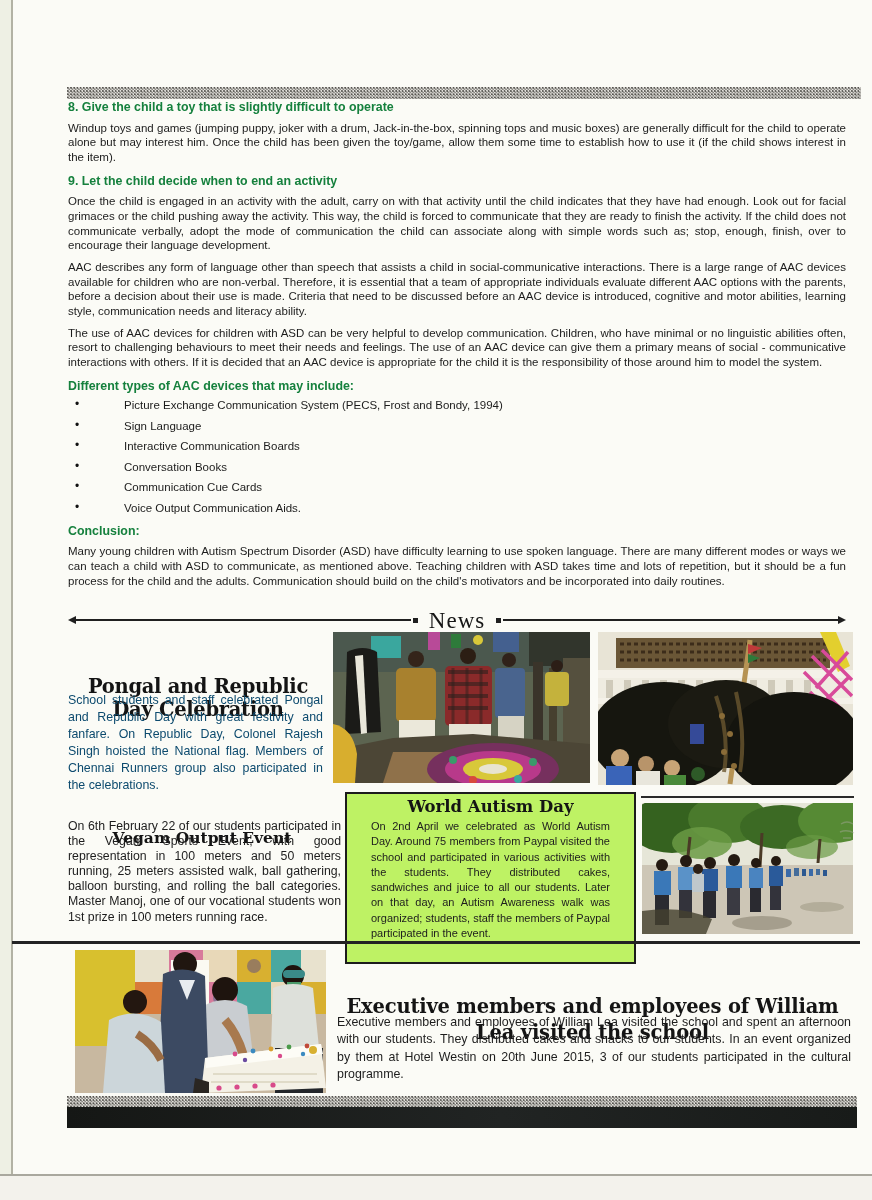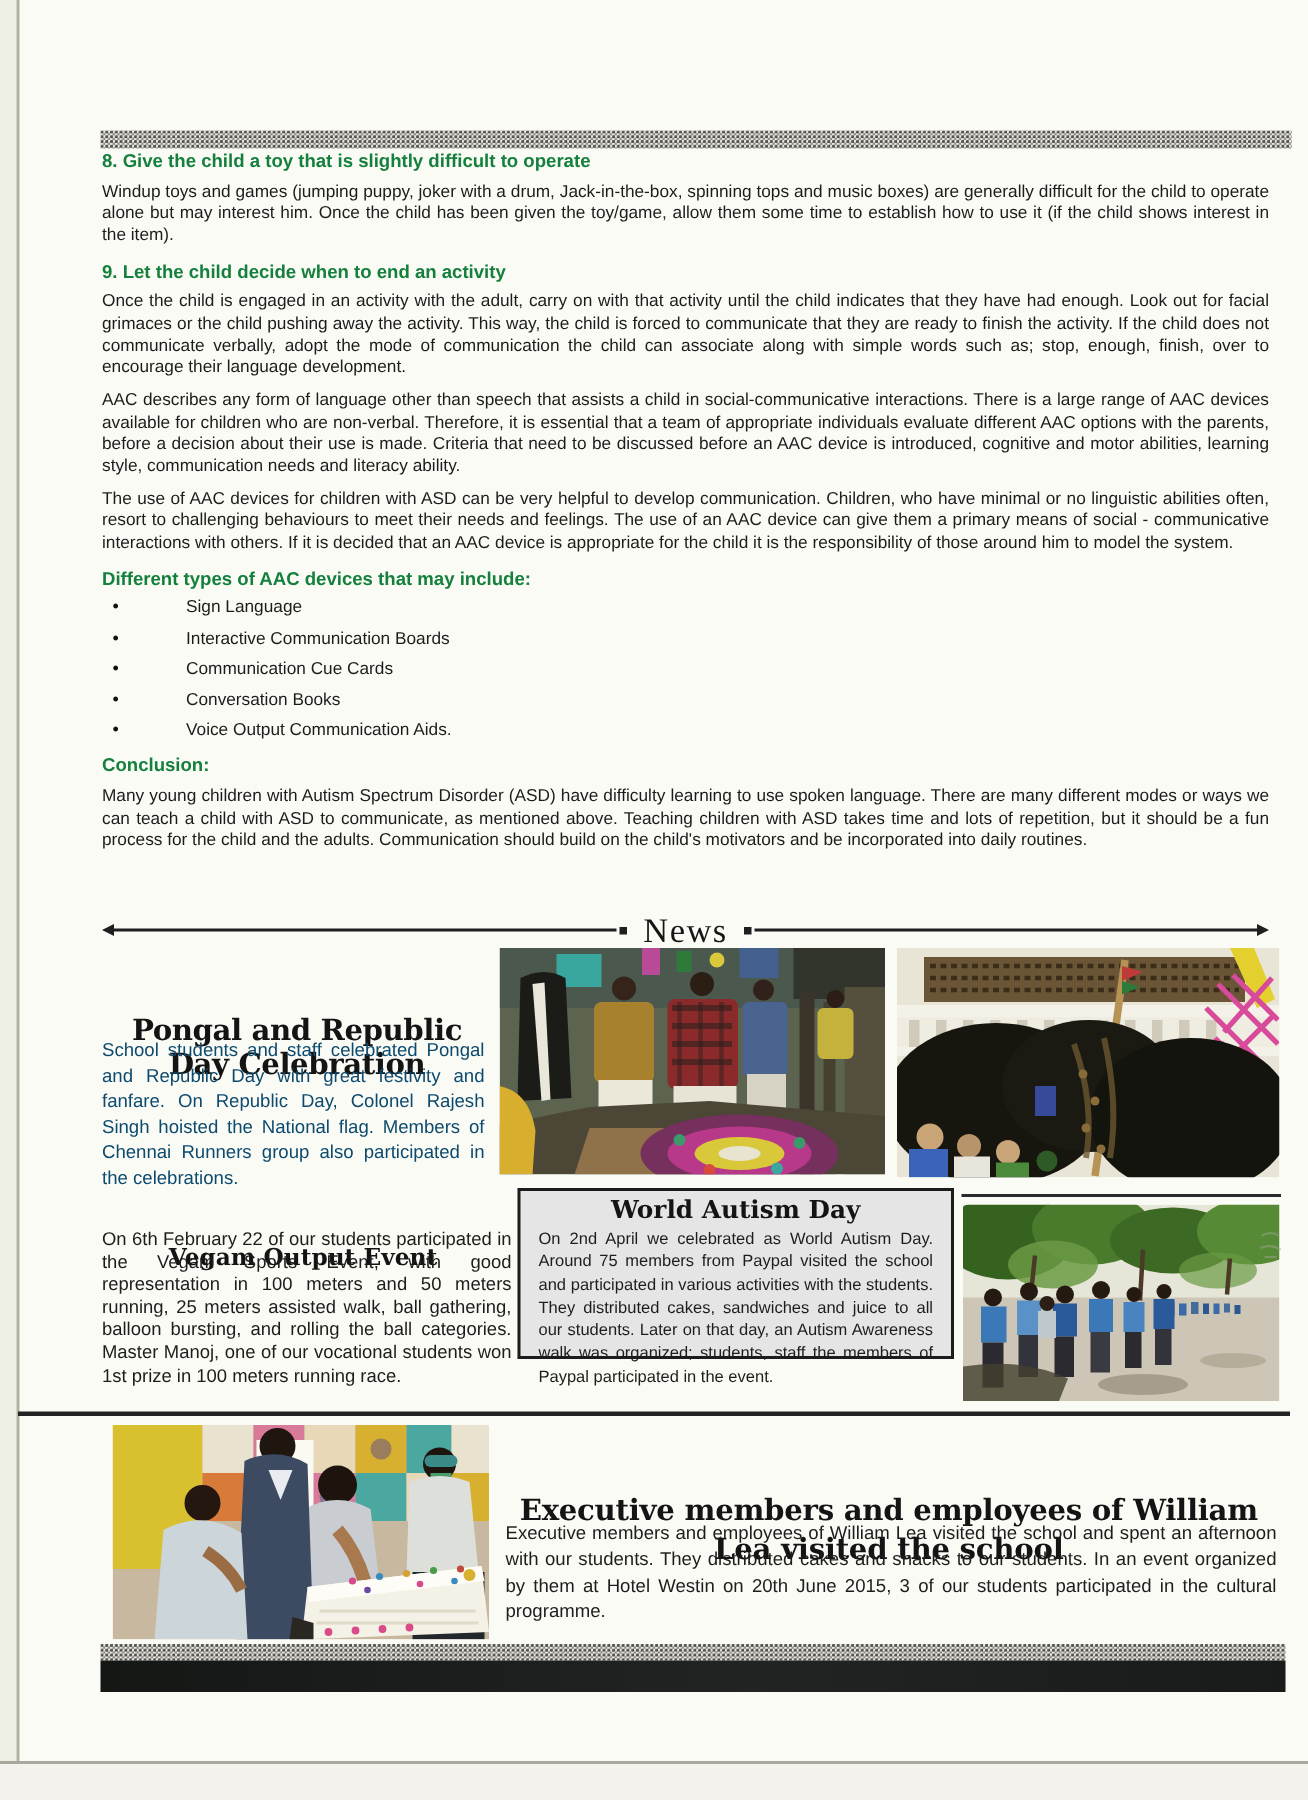--- a/index.html
+++ b/index.html
@@ -45,22 +45,22 @@
 
   
   .slab{font-family:"DejaVu Serif",serif;font-weight:700;color:#141414;margin-top:37px;}
   .pongal-title{left:70px;top:638px;width:256px;font-size:19.5px;line-height:1.2;
                 text-align:center;letter-spacing:-0.3px;}
   .pongal-body{left:68px;top:692px;width:255px;font-size:12.4px;line-height:17px;
                text-align:justify;color:#0c4a6e;}
   .vegam-title{left:70px;top:791px;width:264px;font-size:15.5px;text-align:center;}
   .vegam-body{left:68px;top:819px;width:273px;font-size:12.3px;line-height:15.1px;
               text-align:justify;color:#1d1d1d;}
-  .autism-box{left:345px;top:792px;width:291px;height:114px;border:2px solid #1c1c1c;
-              background:#e5e5e5;box-sizing:border-box;padding:3px 12px 4px;}
+  .autism-box{left:345px;top:792px;width:291px;height:172px;border:2px solid #1c1c1c;
+              background:#bef264;box-sizing:border-box;padding:3px 24px 4px;}
   .autism-title{font-size:16.5px;text-align:center;margin:0 0 3px;}
   .autism-body{font-size:11px;line-height:15.3px;text-align:justify;color:#1d1d1d;}
   .william-title{left:333px;top:957px;width:519px;font-size:19.5px;line-height:1.32;
                  text-align:center;letter-spacing:-0.2px;}
   .william-body{left:337px;top:1014px;width:514px;font-size:12.4px;line-height:17.3px;
                 text-align:justify;color:#1d1d1d;}
 
   
   .walk-rule{left:641px;top:796px;width:213px;height:2px;background:#2a2a2a;}
   .mid-rule{left:12px;top:941px;width:848px;height:3px;background:#232323;}
@@ -87,24 +87,25 @@
 
 <div class="abs doc">
   <h3 class="first">8. Give the child a toy that is slightly difficult to operate</h3>
   <p>Windup toys and games (jumping puppy, joker with a drum, Jack-in-the-box, spinning tops and music boxes) are generally difficult for the child to operate alone but may interest him.   Once the child has been given the toy/game, allow them some time to establish how to use it (if the child shows interest in the item).</p>
   <h3>9. Let the child decide when to end an activity</h3>
   <p>Once the child is engaged in an activity with the adult, carry on with that activity until the child indicates that they have had enough. Look out for facial grimaces or the child pushing away the activity. This way, the child is forced to communicate that they are ready to finish the activity. If the child does not communicate verbally, adopt the mode of communication the child can associate along with simple words such as; stop, enough, finish, over to encourage their language development.</p>
   <p>AAC describes any form of language other than speech that assists a child in social-communicative interactions. There is a large range of AAC devices available for children who are non-verbal. Therefore, it is essential that a team of appropriate individuals evaluate different AAC options with the parents, before a decision about their use is made. Criteria that need to be discussed before an AAC device is introduced, cognitive and motor abilities, learning style, communication needs and literacy ability.</p>
   <p>The use of AAC devices for children with ASD can be very helpful to develop communication.   Children, who have minimal or no linguistic abilities often, resort to challenging behaviours to meet their needs and feelings. The use of an AAC device can give them a primary means of social - communicative interactions with others. If it is decided that an AAC device is appropriate for the child it is the responsibility of those around him to model the system.</p>
   <h3>Different types of AAC devices that may include:</h3>
   <ul>
+    <li>Picture Exchange Communication System (PECS, Frost and Bondy, 1994)</li>
     <li>Sign Language</li>
     <li>Interactive Communication Boards</li>
+    <li>Conversation Books</li>
     <li>Communication Cue Cards</li>
-    <li>Conversation Books</li>
     <li>Voice Output Communication Aids.</li>
   </ul>
   <h3>Conclusion:</h3>
   <p>Many young children with Autism Spectrum Disorder (ASD) have difficulty learning to use spoken language. There are many different modes or ways we can teach a child with ASD to communicate, as mentioned above. Teaching children with ASD takes time and lots of repetition, but it should be a fun process for the child and the adults. Communication should build on the child's motivators and be incorporated into daily routines.</p>
 </div>
 
 <div class="abs news-divider">
   <span class="nd-arrow-l"></span>
   <span class="nd-line"></span>
   <span class="nd-dot"></span>

